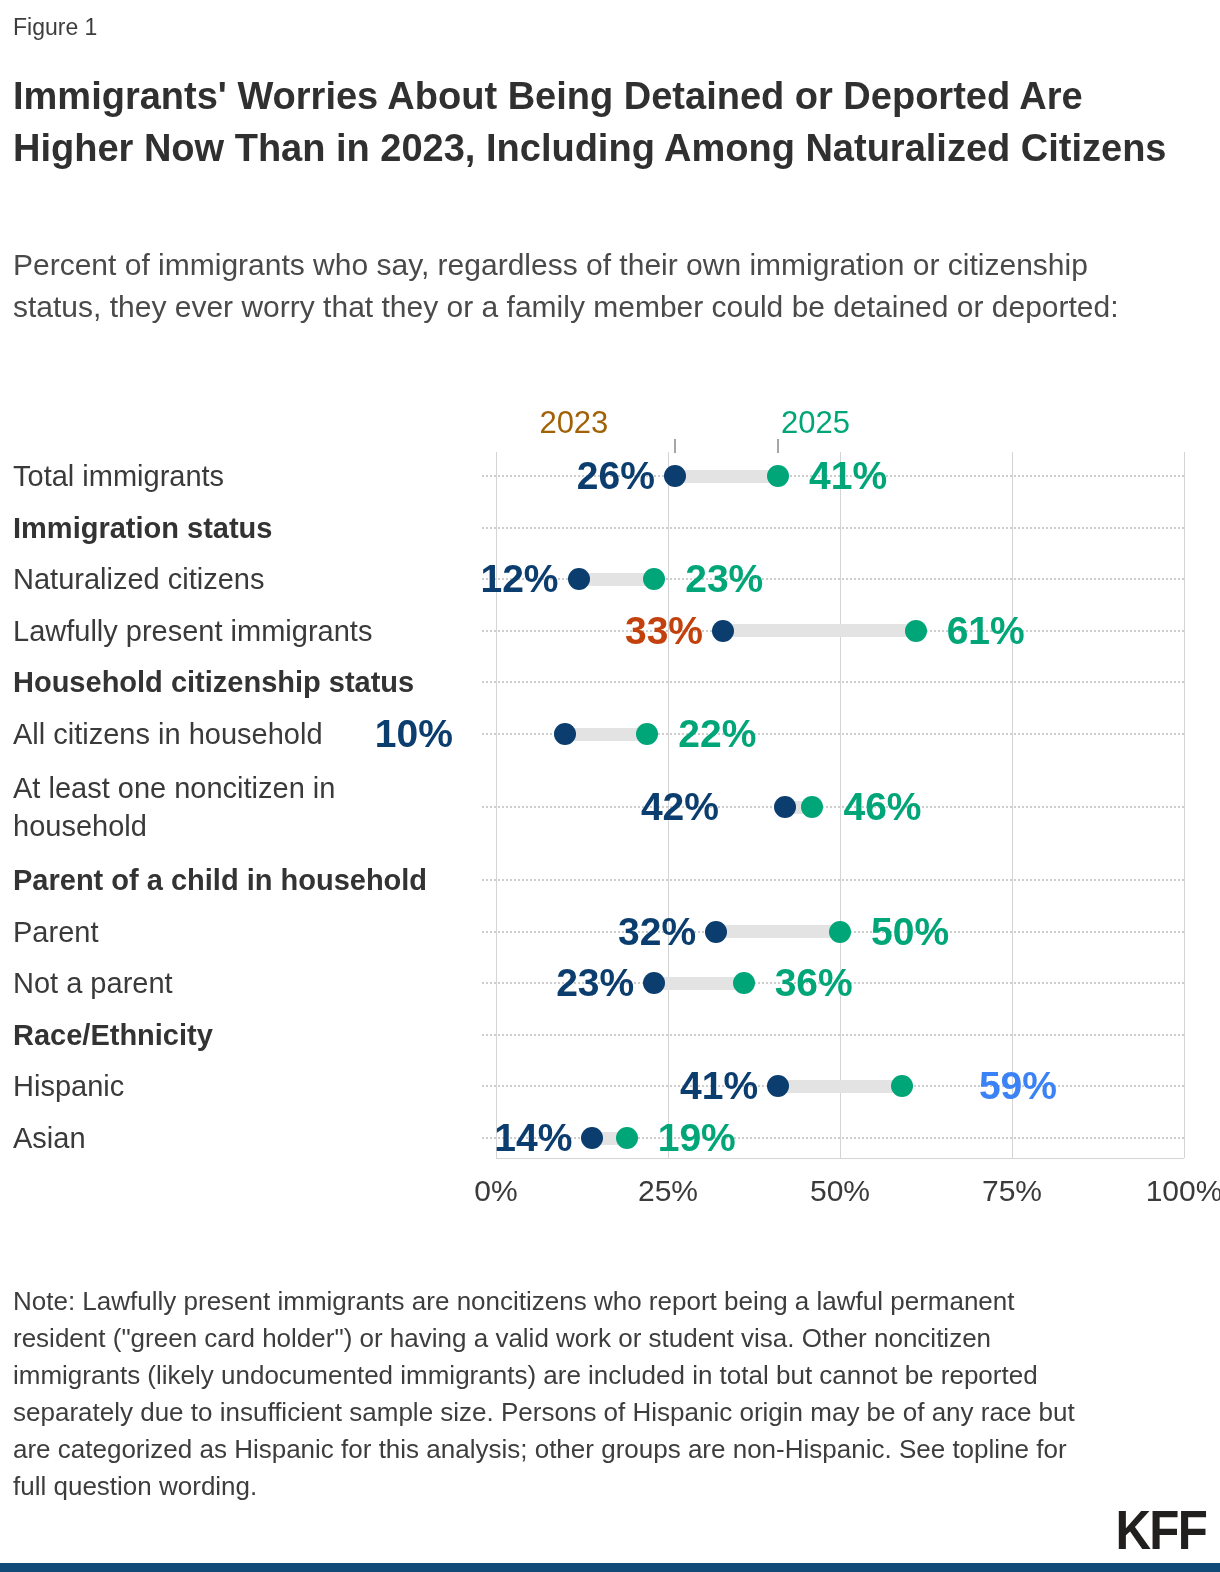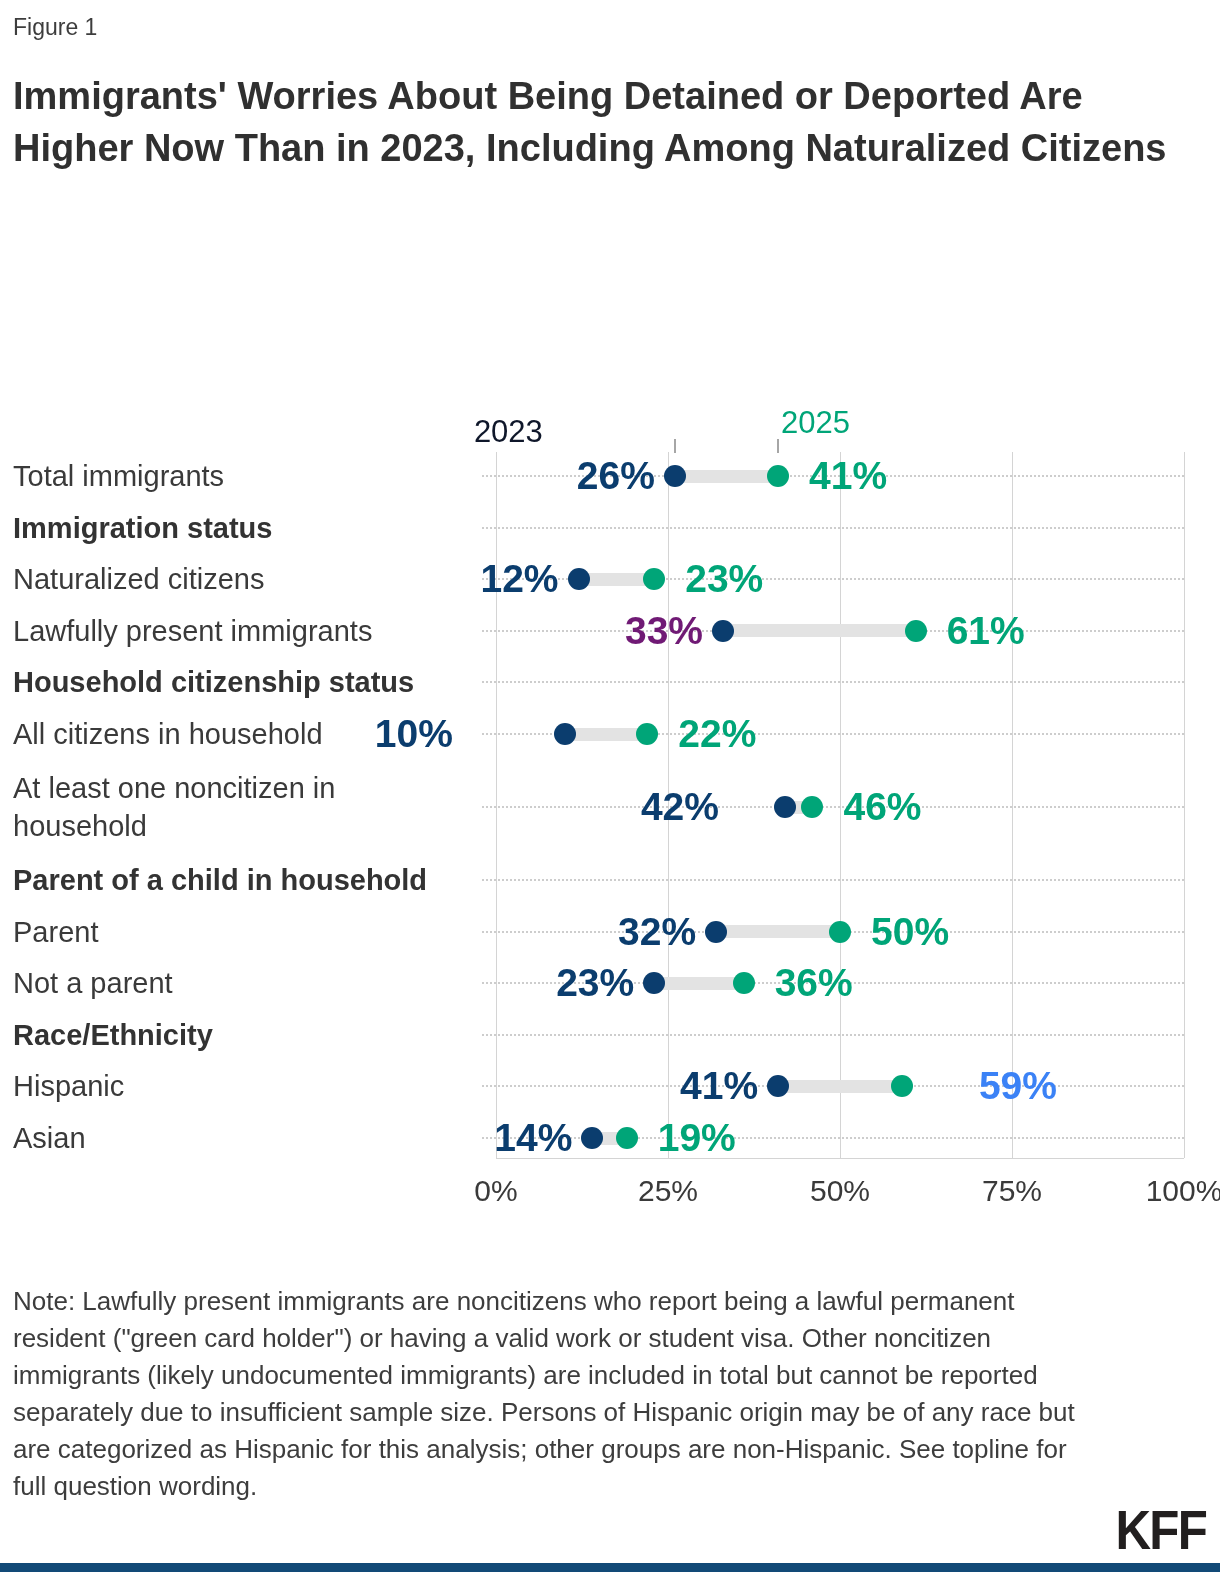--- a/index.html
+++ b/index.html
@@ -69,34 +69,35 @@
   .footer-bar{
     top:1563px;left:0;width:1220px;height:9px;background:#124a77;
   }
 </style>
 </head>
 <body>
 
 <div class="page">
   <div class="abs figure-label">Figure 1</div>
   <h1 class="abs chart-title" style="margin:0;">Immigrants' Worries About Being Detained or Deported Are Higher Now Than in 2023, Including Among Naturalized Citizens</h1>
+  <div class="abs chart-subtitle">Percent of immigrants who say, regardless of their own immigration or citizenship status, they ever worry that they or a family member could be detained or deported:</div>
 
   <div class="abs" id="chart-area">
       <div class="abs gridline-v" style="left: 496px; top: 452px; height: 706px;"></div>
       <div class="abs axis-tick-label" style="left: 411px;">0%</div>
       <div class="abs gridline-v" style="left: 668px; top: 452px; height: 706px;"></div>
       <div class="abs axis-tick-label" style="left: 583px;">25%</div>
       <div class="abs gridline-v" style="left: 840px; top: 452px; height: 706px;"></div>
       <div class="abs axis-tick-label" style="left: 755px;">50%</div>
       <div class="abs gridline-v" style="left: 1012px; top: 452px; height: 706px;"></div>
       <div class="abs axis-tick-label" style="left: 927px;">75%</div>
       <div class="abs gridline-v" style="left: 1184px; top: 452px; height: 706px;"></div>
       <div class="abs axis-tick-label" style="left: 1099px;">100%</div>
       <div class="abs axis-bottom" style="left: 496px; top: 1158px; width: 688px;"></div>
-      <div class="abs legend-label" style="color: #0f172a; left: 473.88px; text-align: left; margin-top: 9px;">2023</div>
+      <div class="abs legend-label" style="color: #a16207; left: 473.88px; text-align: center;">2023</div>
       <div class="abs legend-tick" style="left: 673.88px;"></div>
       <div class="abs legend-label" style="color: rgb(0, 165, 120); left: 781.08px; text-align: left;">2025</div>
       <div class="abs legend-tick" style="left: 777.08px;"></div>
       <div class="abs row-dotted" style="left: 482px; top: 475px; width: 702px;"></div>
       <div class="abs row-label" style="top: 476px;">Total immigrants</div>
       <div class="abs connector" style="left: 674.88px; top: 469.5px; width: 103.2px; background: rgb(227, 227, 227);"></div>
       <div class="abs dot" style="left: 663.88px; top: 465px; background: rgb(11, 61, 110);"></div>
       <div class="abs dot" style="left: 767.08px; top: 465px; background: rgb(0, 165, 120);"></div>
       <div class="abs value-label" style="left: 484.88px; top: 457px; text-align: right; color: rgb(11, 61, 110);">26%</div>
       <div class="abs value-label" style="left: 809.08px; top: 457px; text-align: left; color: rgb(0, 165, 120);">41%</div>
@@ -107,21 +108,21 @@
       <div class="abs connector" style="left: 578.56px; top: 572.7px; width: 75.68px; background: rgb(227, 227, 227);"></div>
       <div class="abs dot" style="left: 567.56px; top: 568.2px; background: rgb(11, 61, 110);"></div>
       <div class="abs dot" style="left: 643.24px; top: 568.2px; background: rgb(0, 165, 120);"></div>
       <div class="abs value-label" style="left: 388.56px; top: 560.2px; text-align: right; color: rgb(11, 61, 110);">12%</div>
       <div class="abs value-label" style="left: 685.24px; top: 560.2px; text-align: left; color: rgb(0, 165, 120);">23%</div>
       <div class="abs row-dotted" style="left: 482px; top: 629.8px; width: 702px;"></div>
       <div class="abs row-label" style="top: 630.8px;">Lawfully present immigrants</div>
       <div class="abs connector" style="left: 723.04px; top: 624.3px; width: 192.64px; background: rgb(227, 227, 227);"></div>
       <div class="abs dot" style="left: 712.04px; top: 619.8px; background: rgb(11, 61, 110);"></div>
       <div class="abs dot" style="left: 904.68px; top: 619.8px; background: rgb(0, 165, 120);"></div>
-      <div class="abs value-label" style="left: 533.04px; top: 611.8px; text-align: right; color: #701a75;">33%</div>
+      <div class="abs value-label" style="left: 533.04px; top: 611.8px; text-align: right; color: #c2410c;">33%</div>
       <div class="abs value-label" style="left: 946.68px; top: 611.8px; text-align: left; color: rgb(0, 165, 120);">61%</div>
       <div class="abs row-dotted" style="left: 482px; top: 681.4px; width: 702px;"></div>
       <div class="abs row-label header" style="top: 682.4px;">Household citizenship status</div>
       <div class="abs row-dotted" style="left: 482px; top: 733px; width: 702px;"></div>
       <div class="abs row-label" style="top: 734px;">All citizens in household</div>
       <div class="abs connector" style="left: 564.8px; top: 727.5px; width: 82.56px; background: rgb(227, 227, 227);"></div>
       <div class="abs dot" style="left: 553.8px; top: 723px; background: rgb(11, 61, 110);"></div>
       <div class="abs dot" style="left: 636.36px; top: 723px; background: rgb(0, 165, 120);"></div>
       <div class="abs value-label" style="left: 374.8px; top: 715px; text-align: left; color: rgb(11, 61, 110);">10%</div>
       <div class="abs value-label" style="left: 678.36px; top: 715px; text-align: left; color: rgb(0, 165, 120);">22%</div>

